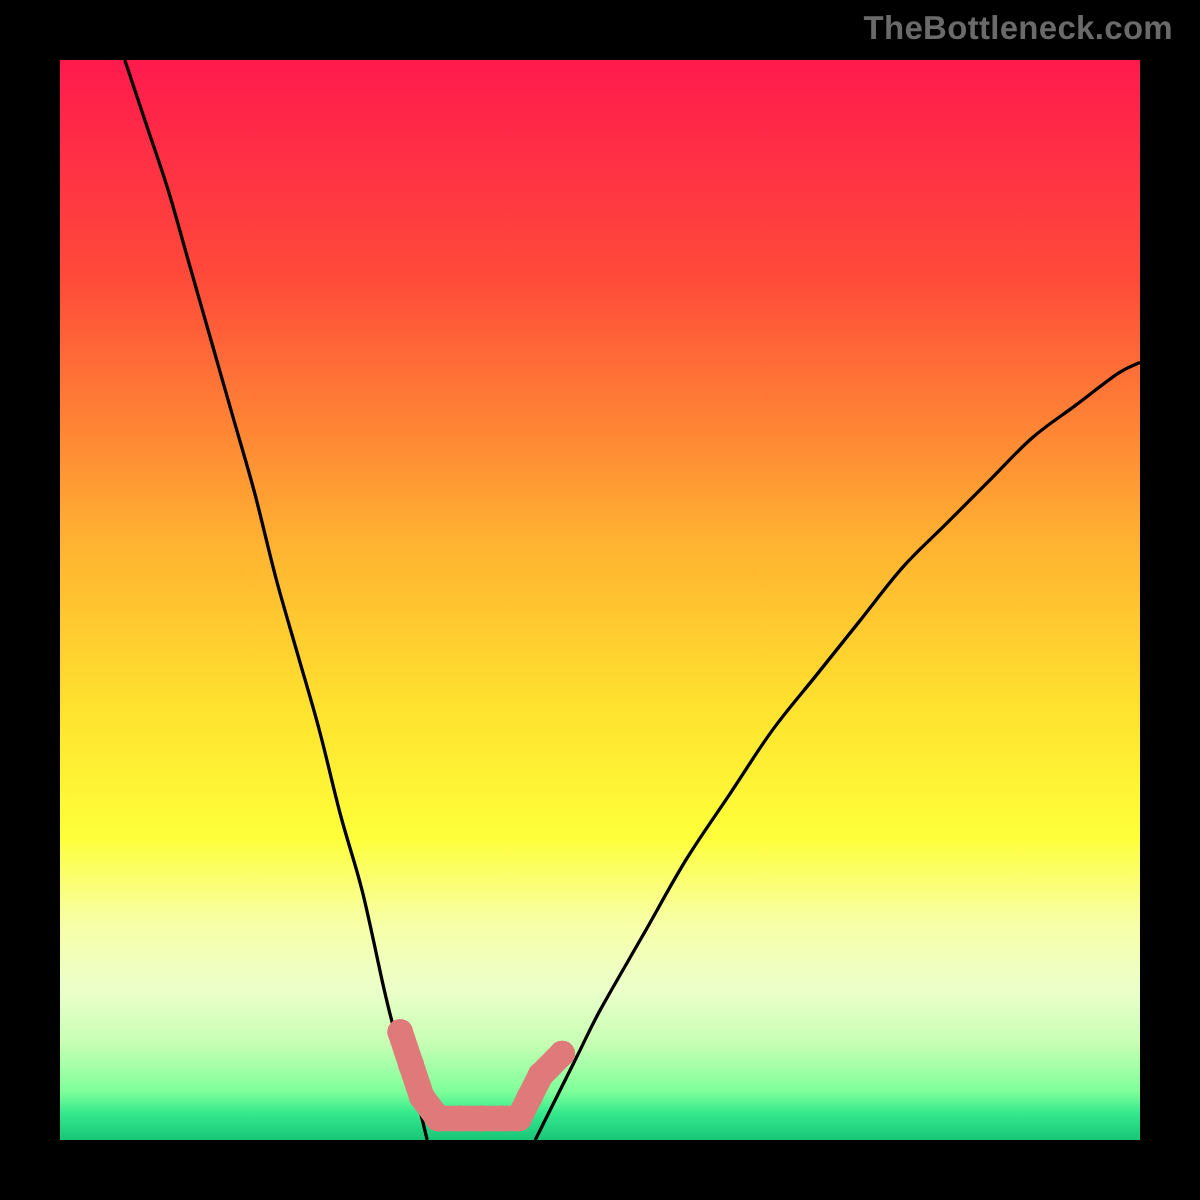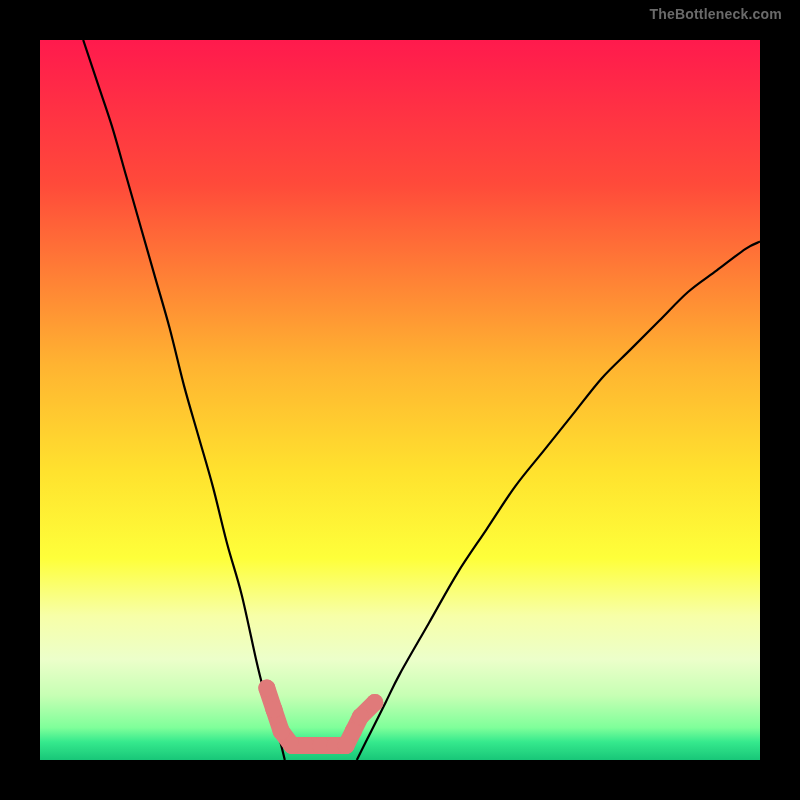--- a/index.html
+++ b/index.html
@@ -39,21 +39,21 @@
     top: 0;
     width: 100%;
     height: 100%;
     pointer-events: none;
   }
   .watermark {
     position: absolute;
     top: 6px;
     right: 18px;
     font-family: Arial, Helvetica, sans-serif;
-    font-size: 14px;
+    font-size: 22px;
     font-weight: 600;
     color: #6a6a6a;
     letter-spacing: 0.2px;
   }
 </style>
 </head>
 <body>
 
 <div class="frame">
 

